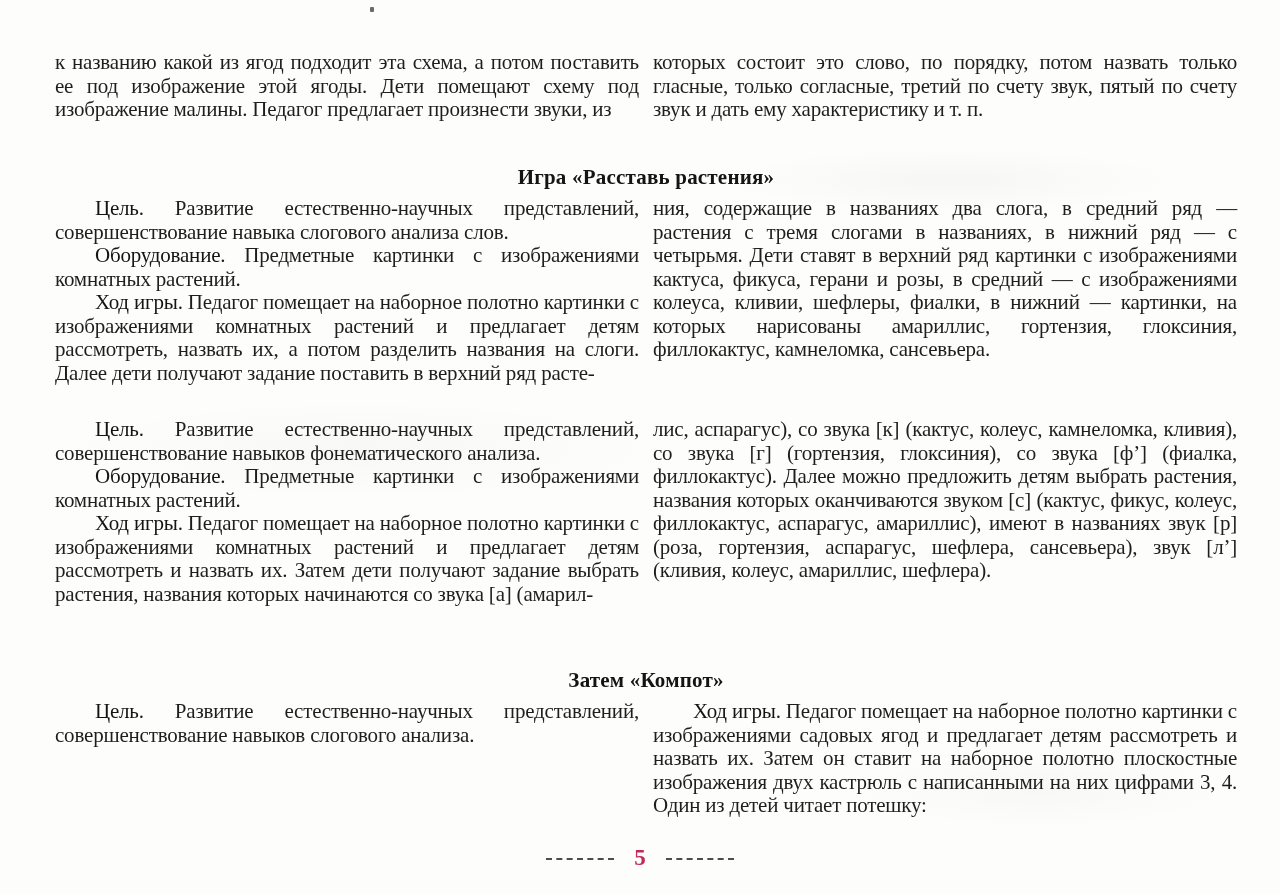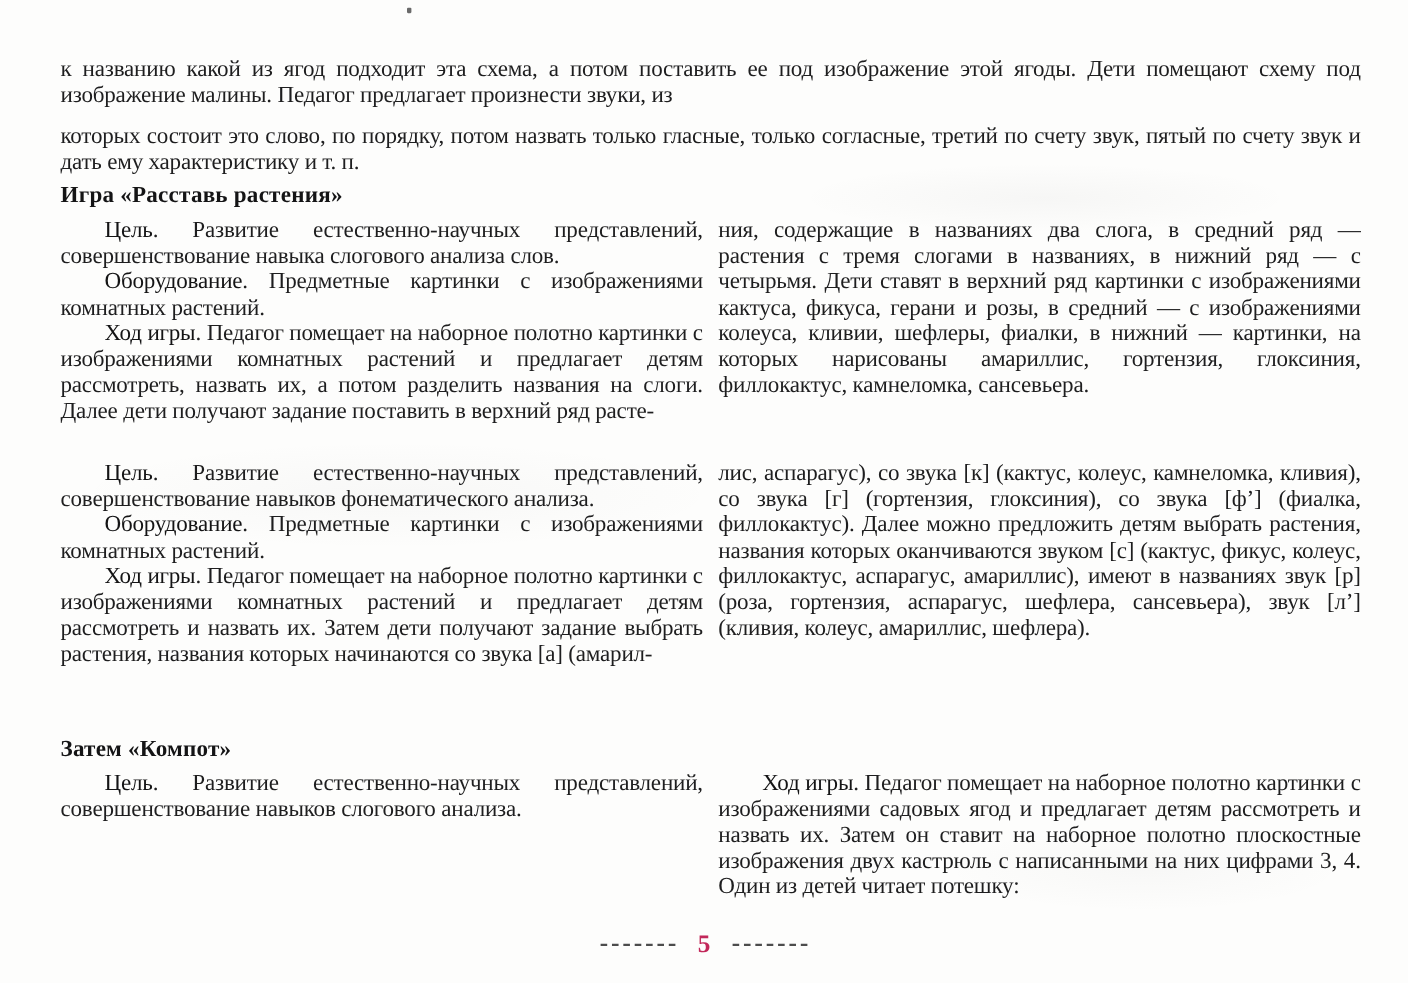--- a/index.html
+++ b/index.html
@@ -24,21 +24,20 @@
     position: absolute;
     left: 370px; top: 7px;
     width: 4px; height: 5px;
     background: #6a6a6a;
     border-radius: 1px;
   }
   .abs-block {
     position: absolute;
     left: 55px;
     right: 43px;
-    flex-direction: column;
   }
   .cols {
     display: flex;
     gap: 14px;
   }
   .col {
     flex: 1 1 0;
     min-width: 0;
   }
   .bodytext, .para {
@@ -53,20 +52,21 @@
   }
   .para b {
     font-weight: normal;
     color: #141415;
   }
   h2.game-title {
     margin: 0 0 7px 0;
     font-size: 21px;
     line-height: 26px;
     font-weight: bold;
+    text-align: center;
     color: #141415;
     letter-spacing: 0.2px;
   }
   .footer {
     position: absolute;
     left: 0;
     top: 842px;
     width: 100%;
     height: 32px;
     display: flex;

